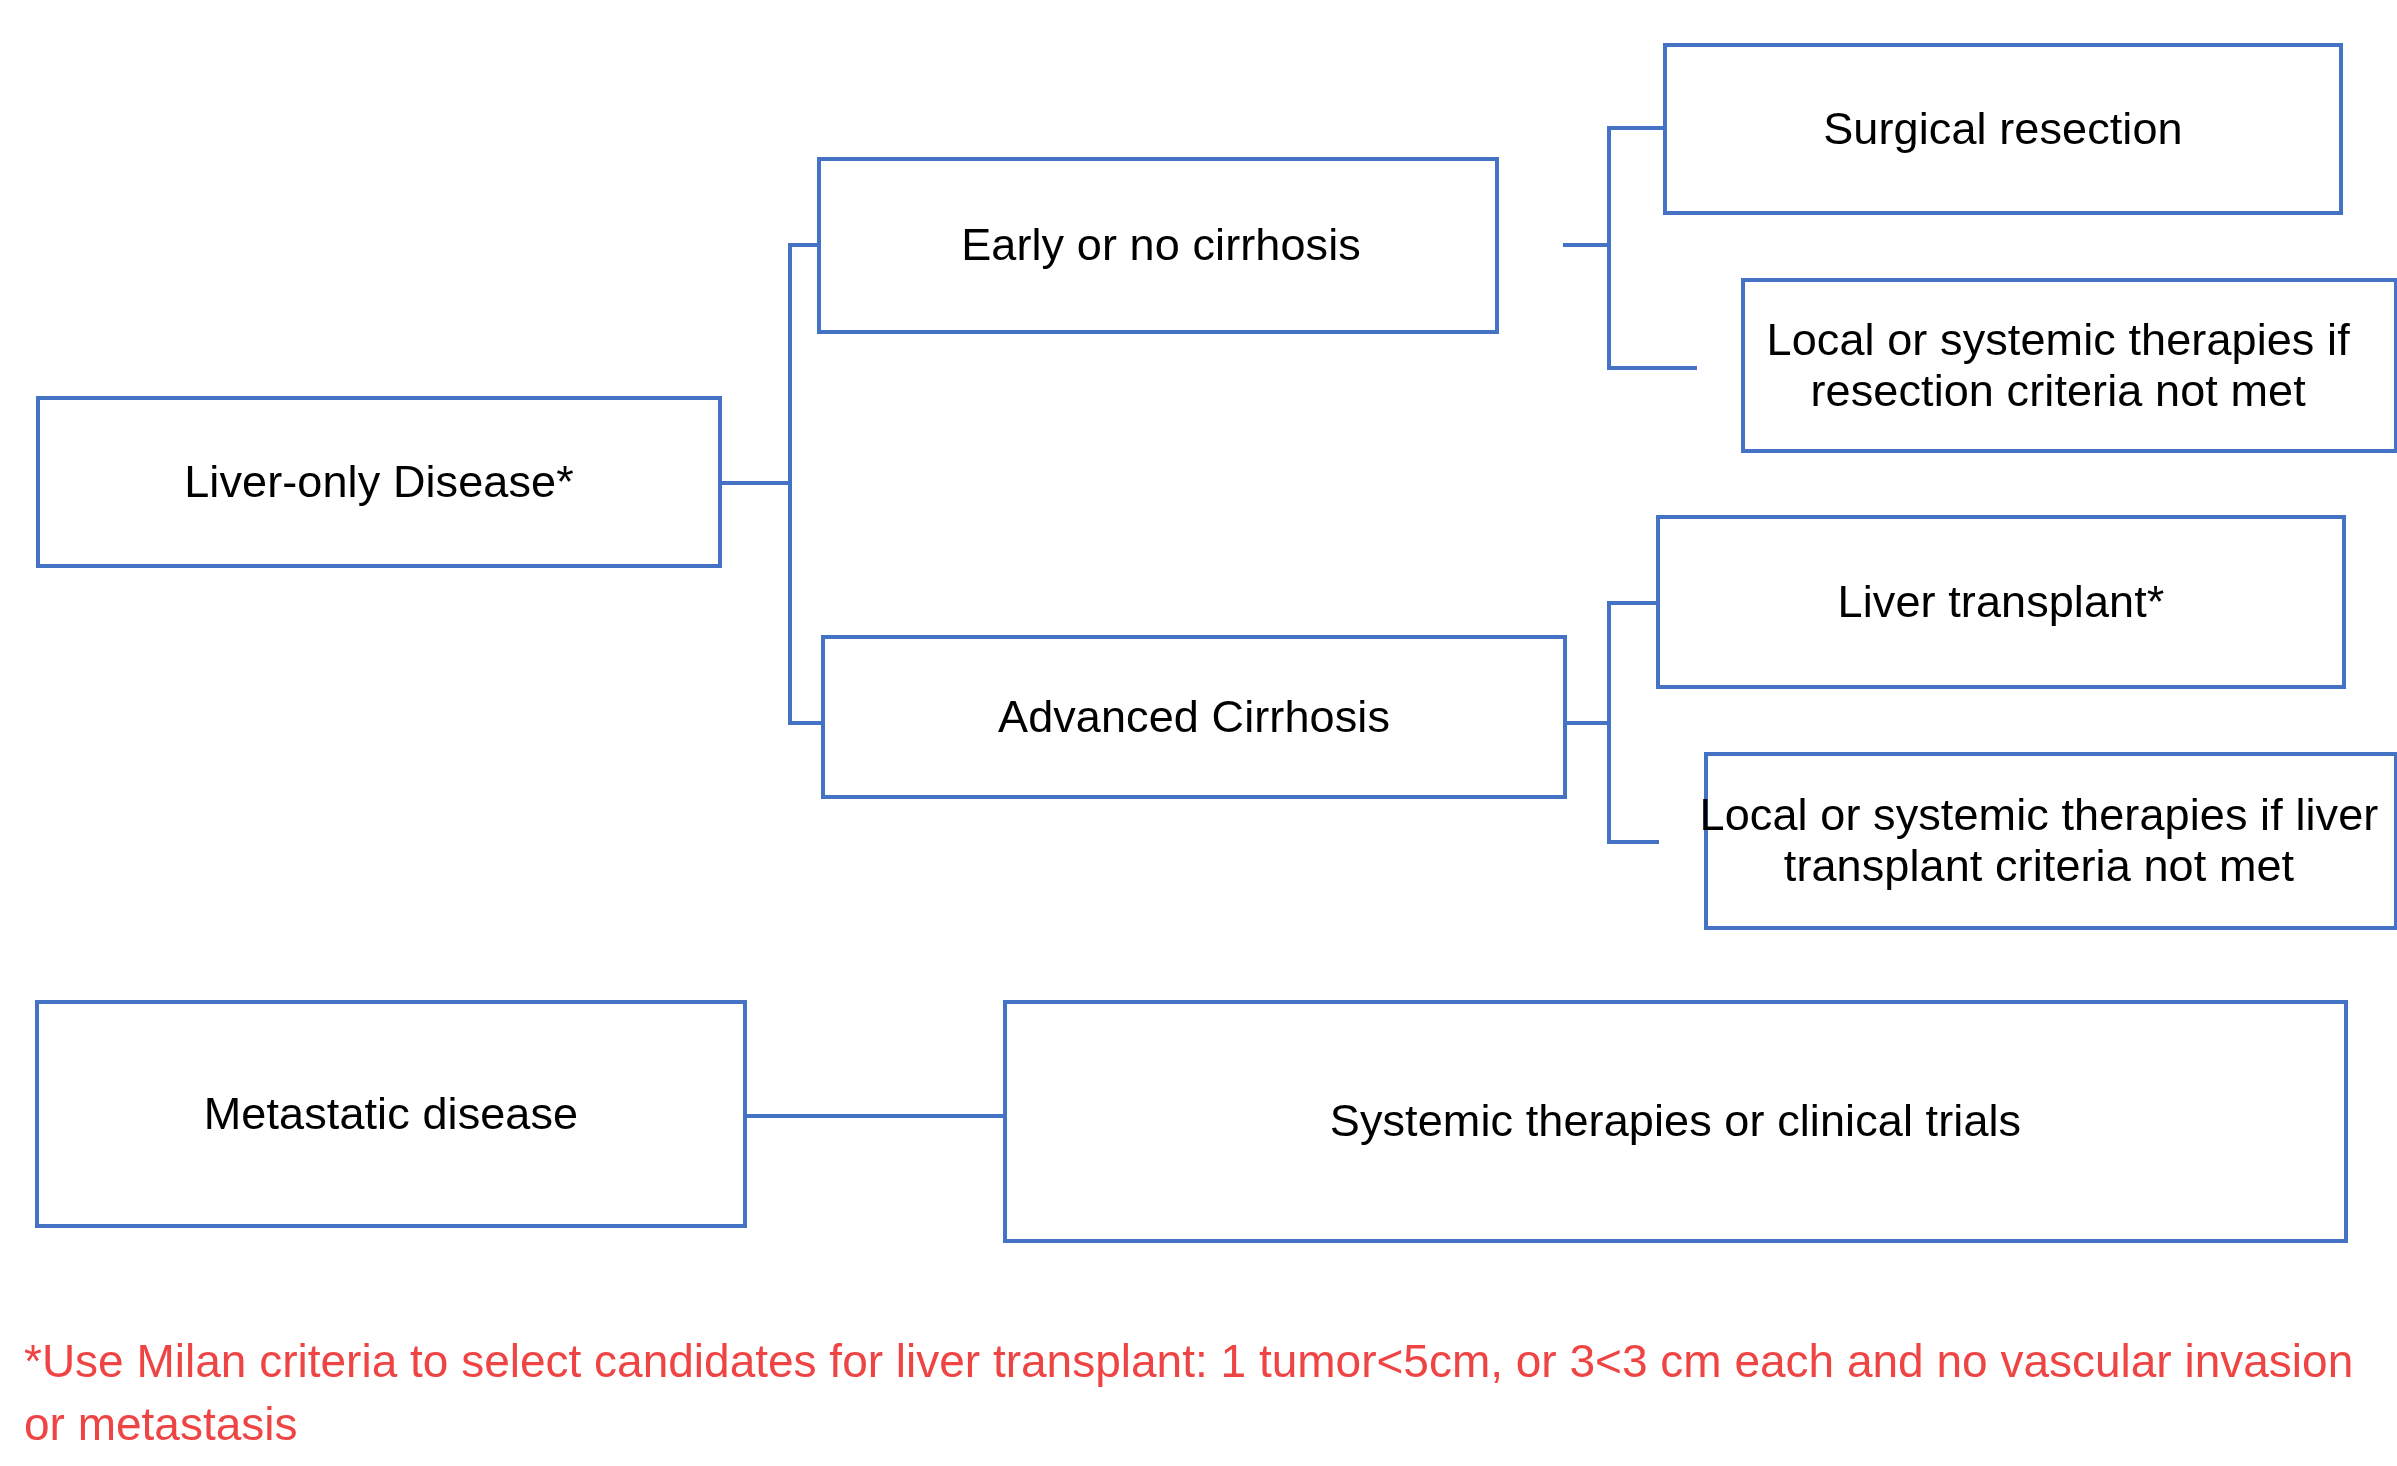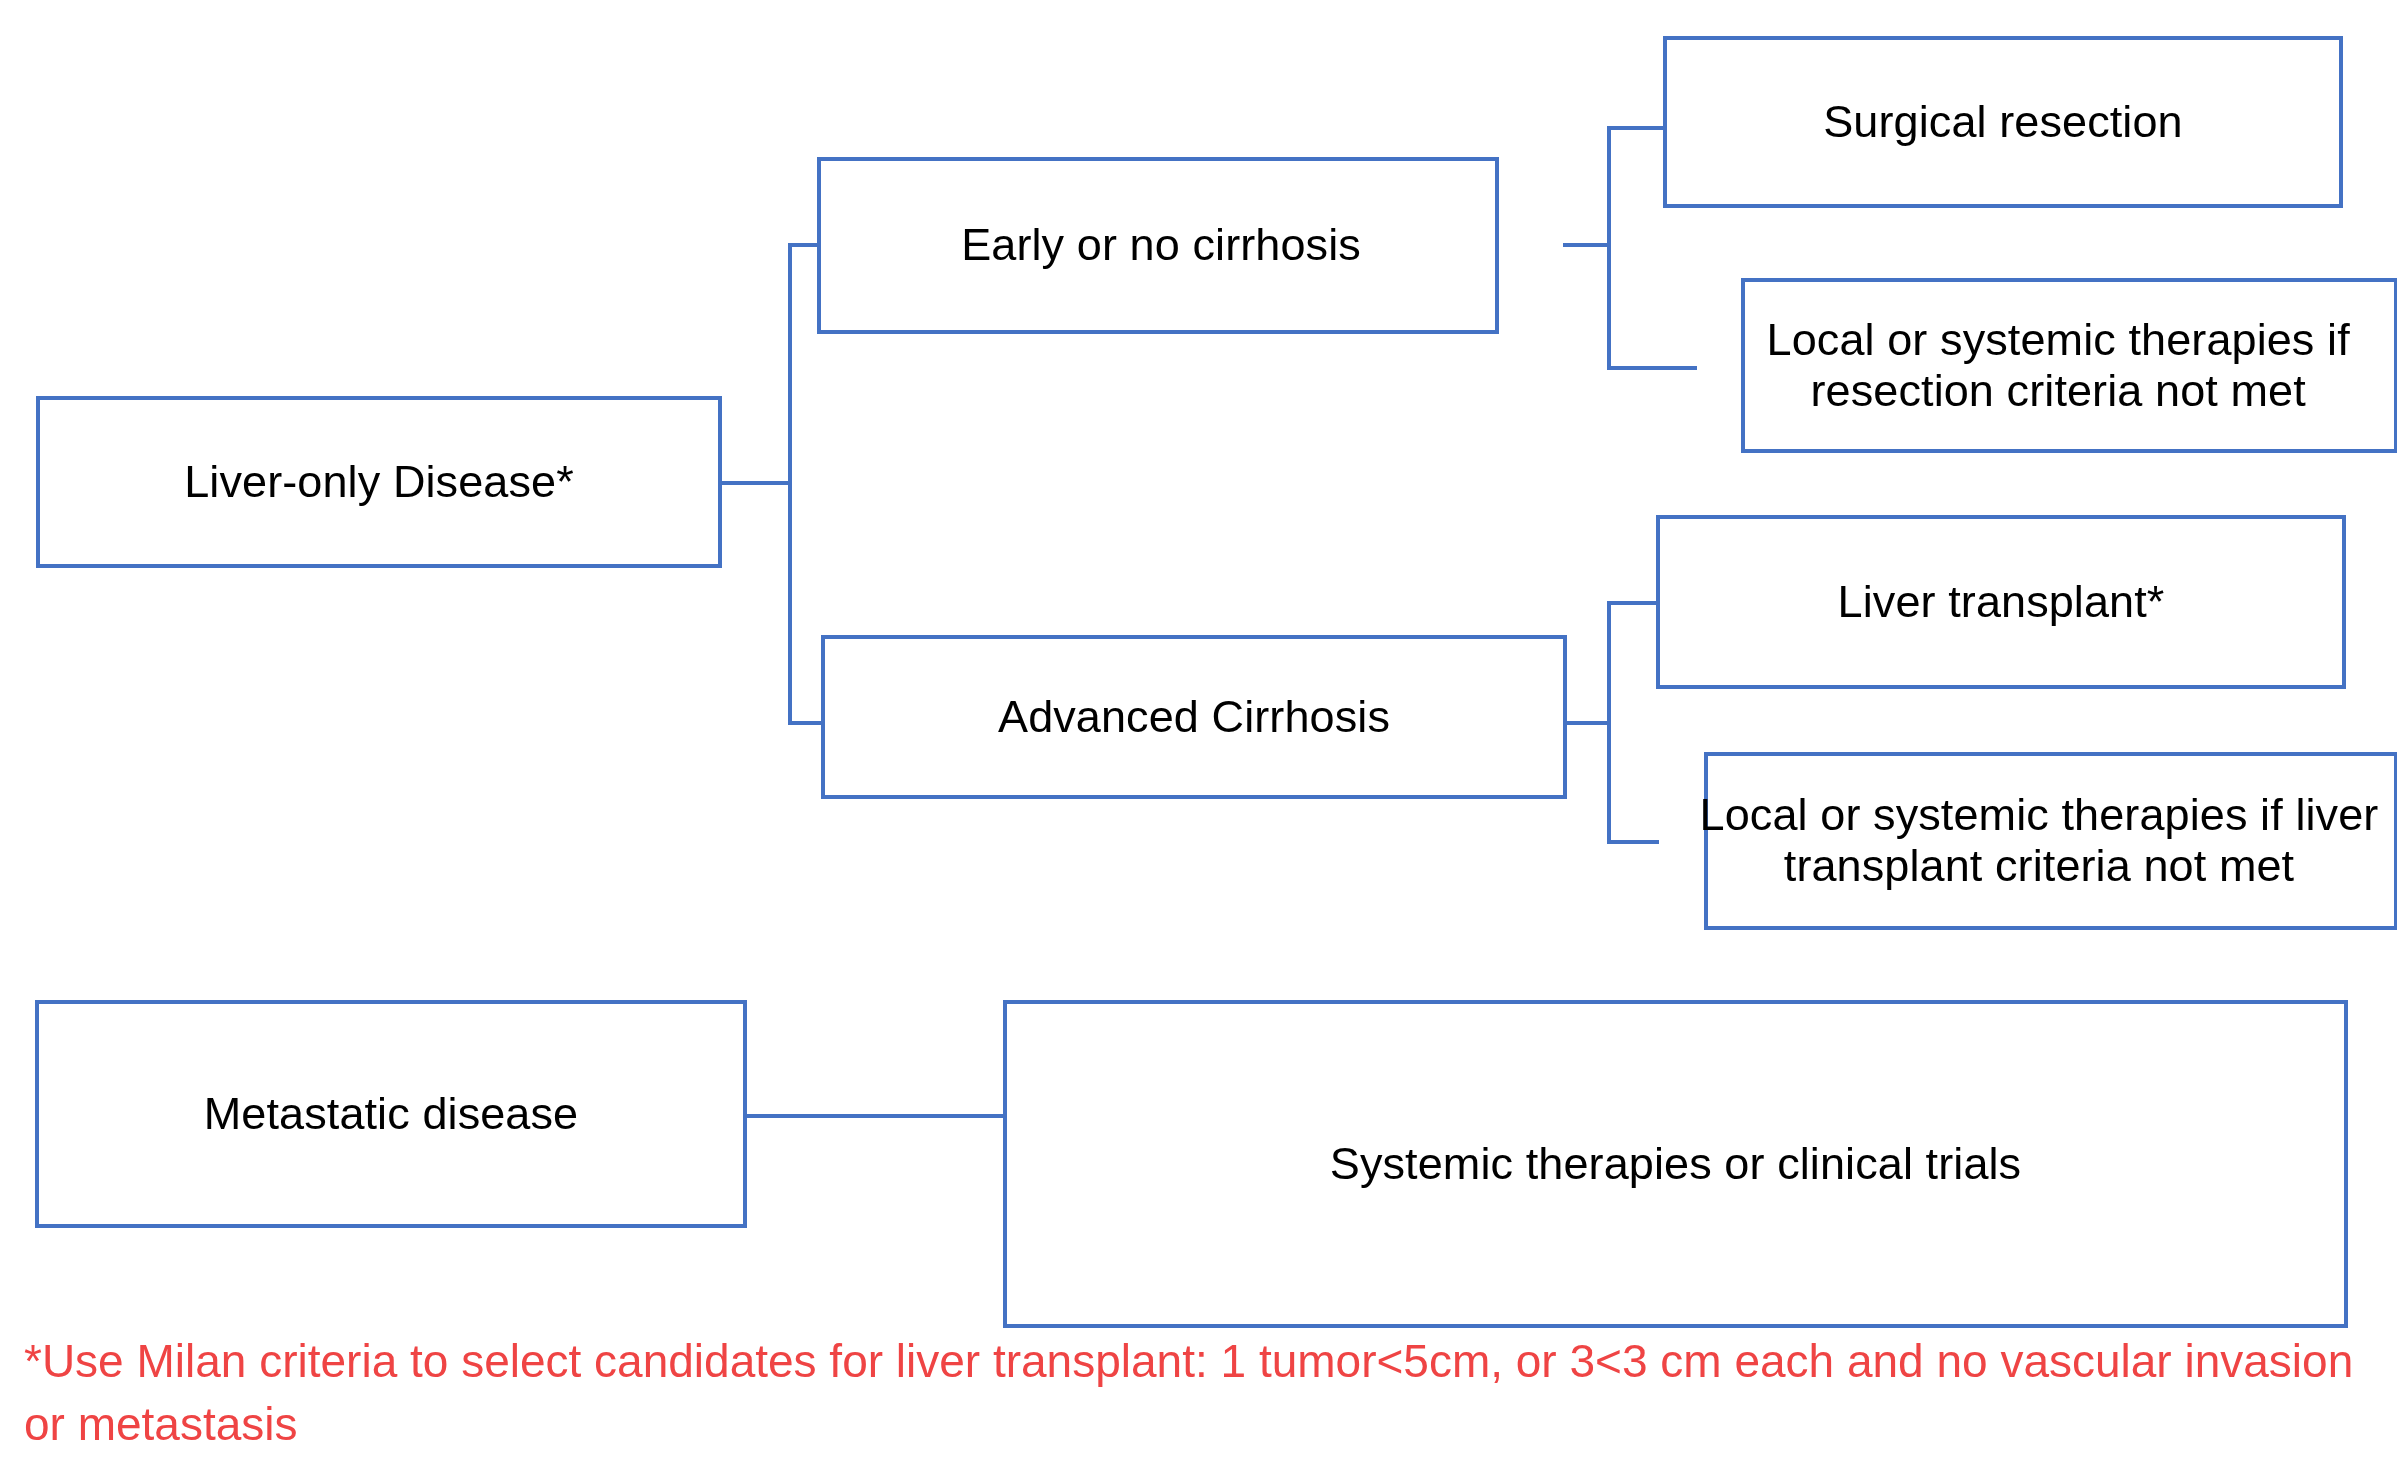--- a/index.html
+++ b/index.html
@@ -99,39 +99,39 @@
   </div>
 
   <div class="node" style="left:817px; top:157px; width:682px; height:177px;padding-left:8px;">
     <span class="node-text">Early or no cirrhosis</span>
   </div>
 
   <div class="node" style="left:821px; top:635px; width:746px; height:164px;">
     <span class="node-text">Advanced Cirrhosis</span>
   </div>
 
-  <div class="node" style="left:1663px; top:36px; width:680px; height:172px;text-align:right;">
+  <div class="node" style="left:1663px; top:43px; width:680px; height:172px;text-align:right;">
     <span class="node-text">Surgical resection</span>
   </div>
 
   <div class="node overflow-text" style="left:1693px; top:278px; width:657px; height:175px;">
     <span class="node-text">Local or systemic therapies if resection criteria not met</span>
   </div>
 
   <div class="node" style="left:1656px; top:515px; width:690px; height:174px;">
     <span class="node-text">Liver transplant*</span>
   </div>
 
   <div class="node overflow-text" style="left:1656px; top:752px; width:694px; height:178px;">
     <span class="node-text">Local or systemic therapies if liver transplant criteria not met</span>
   </div>
 
   <div class="node" style="left:35px; top:1000px; width:712px; height:228px;">
     <span class="node-text">Metastatic disease</span>
   </div>
 
-  <div class="node" style="left:1003px; top:1000px; width:1345px; height:328px;">
+  <div class="node" style="left:1003px; top:1000px; width:1345px; height:243px;">
     <span class="node-text">Systemic therapies or clinical trials</span>
   </div>
 
   <div class="footnote">*Use Milan criteria to select candidates for liver transplant: 1 tumor&lt;5cm, or 3&lt;3 cm  each and no vascular invasion or metastasis</div>
 
 </div>
 
 </body></html>

